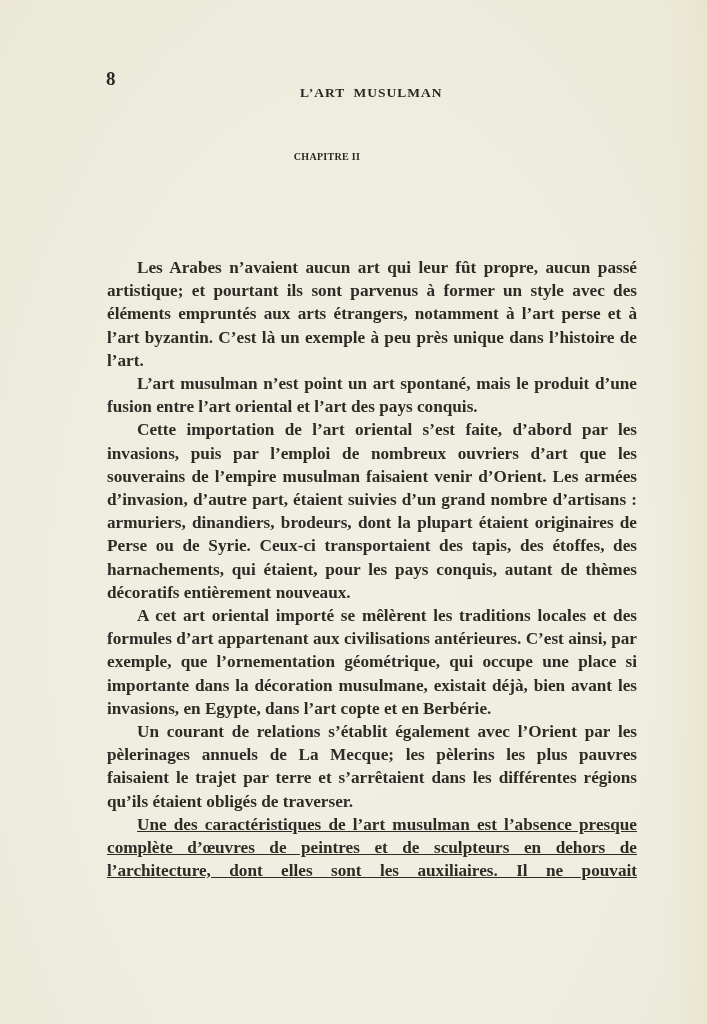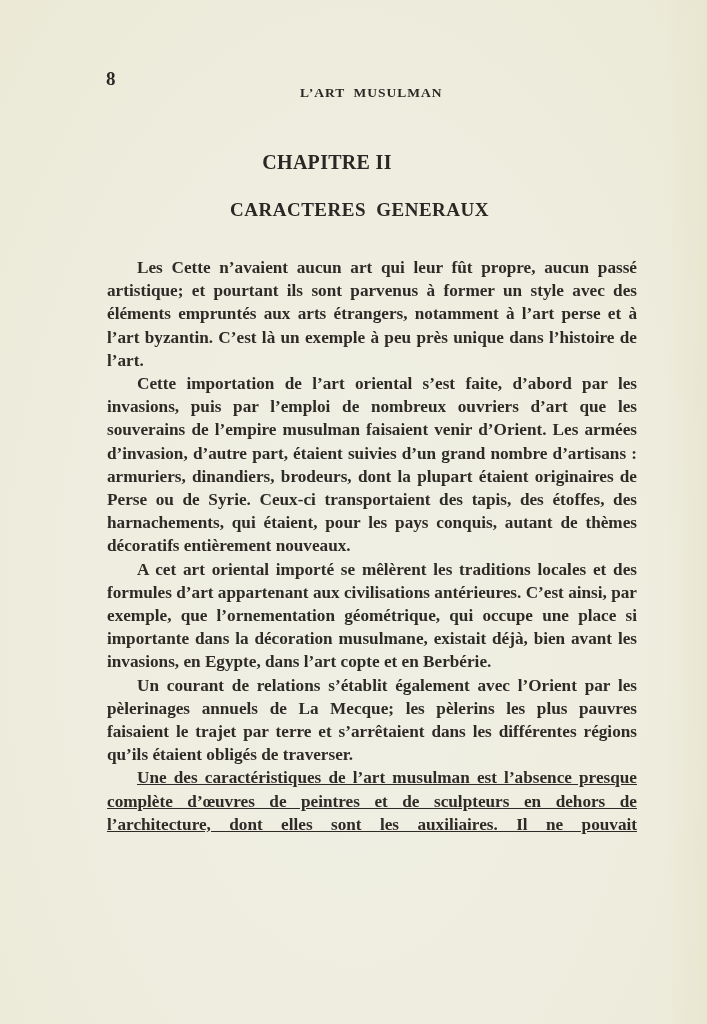--- a/index.html
+++ b/index.html
@@ -56,21 +56,21 @@
     margin-top: 12px;
   }
   .chapter-label {
     position: absolute;
     top: 151px;
     left: 0;
     width: 642px;
     text-align: center;
     padding-left: 12px;
     box-sizing: border-box;
-    font-size: 20px;
+    font-size: 10px;
     font-weight: bold;
     letter-spacing: 0.3px;
   }
   .chapter-title {
     position: absolute;
     top: 199px;
     left: 0;
     width: 707px;
     text-align: center;
     padding-left: 12px;
@@ -105,23 +105,23 @@
 <body>
 
 <div class="page">
 
   <div class="running-head">
     <span class="page-number">8</span>
     <span class="running-title">L’ART MUSULMAN</span>
   </div>
 
   <div class="chapter-label">CHAPITRE II</div>
-  <div class="chapter-title">CARACTERES GENERAUX</div>
 
   <div class="body-text">
-    <p class="first">Les Cette n’avaient aucun art qui leur fût propre, aucun passé artistique; et pourtant ils sont parvenus à former un style avec des éléments empruntés aux arts étrangers, notam­ment à l’art perse et à l’art byzantin. C’est là un exemple à peu près unique dans l’histoire de l’art.</p>
+    <p class="first">Les Arabes n’avaient aucun art qui leur fût propre, aucun passé artistique; et pourtant ils sont parvenus à former un style avec des éléments empruntés aux arts étrangers, notam­ment à l’art perse et à l’art byzantin. C’est là un exemple à peu près unique dans l’histoire de l’art.</p>
+    <p>L’art musulman n’est point un art spontané, mais le produit d’une fusion entre l’art oriental et l’art des pays conquis.</p>
     <p>Cette importation de l’art oriental s’est faite, d’abord par les invasions, puis par l’emploi de nombreux ouvriers d’art que les souverains de l’empire musulman faisaient venir d’Orient. Les armées d’invasion, d’autre part, étaient suivies d’un grand nombre d’artisans : armuriers, dinandiers, brodeurs, dont la plupart étaient originaires de Perse ou de Syrie. Ceux-ci trans­portaient des tapis, des étoffes, des harnachements, qui étaient, pour les pays conquis, autant de thèmes décoratifs entièrement nouveaux.</p>
     <p>A cet art oriental importé se mêlèrent les traditions locales et des formules d’art appartenant aux civilisations antérieures. C’est ainsi, par exemple, que l’ornementation géométrique, qui occupe une place si importante dans la décoration musulmane, existait déjà, bien avant les invasions, en Egypte, dans l’art copte et en Berbérie.</p>
     <p>Un courant de relations s’établit également avec l’Orient par les pèlerinages annuels de La Mecque; les pèlerins les plus pauvres faisaient le trajet par terre et s’arrêtaient dans les diffé­rentes régions qu’ils étaient obligés de traverser.</p>
     <p style="text-align-last: justify; text-decoration: underline;">Une des caractéristiques de l’art musulman est l’absence presque complète d’œuvres de peintres et de sculpteurs en dehors de l’architecture, dont elles sont les auxiliaires. Il ne pouvait</p>
   </div>
 
 </div>
 
 </body></html>

